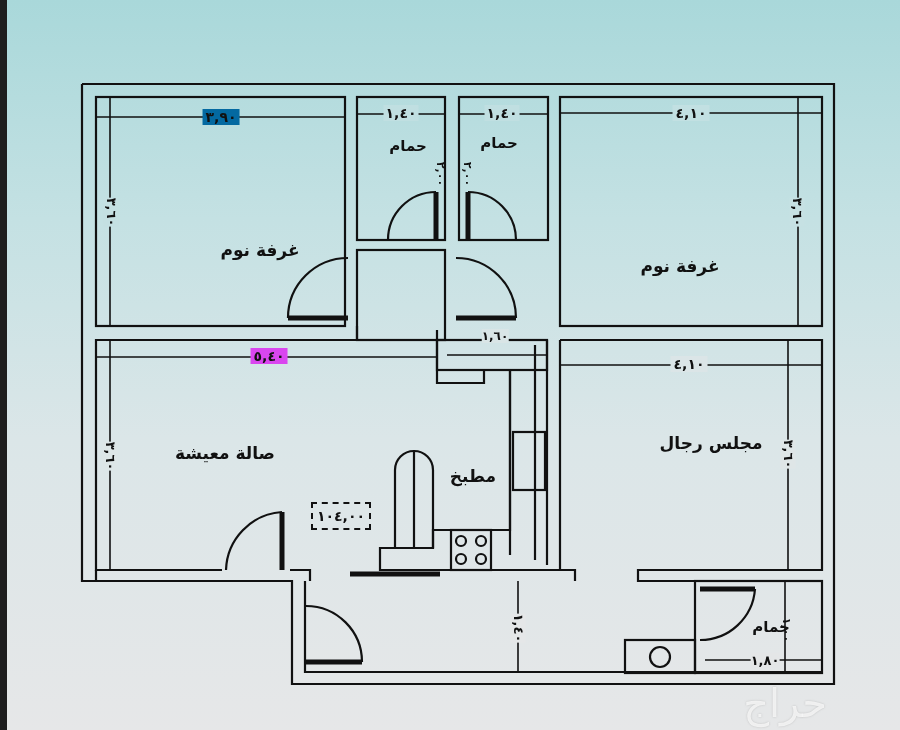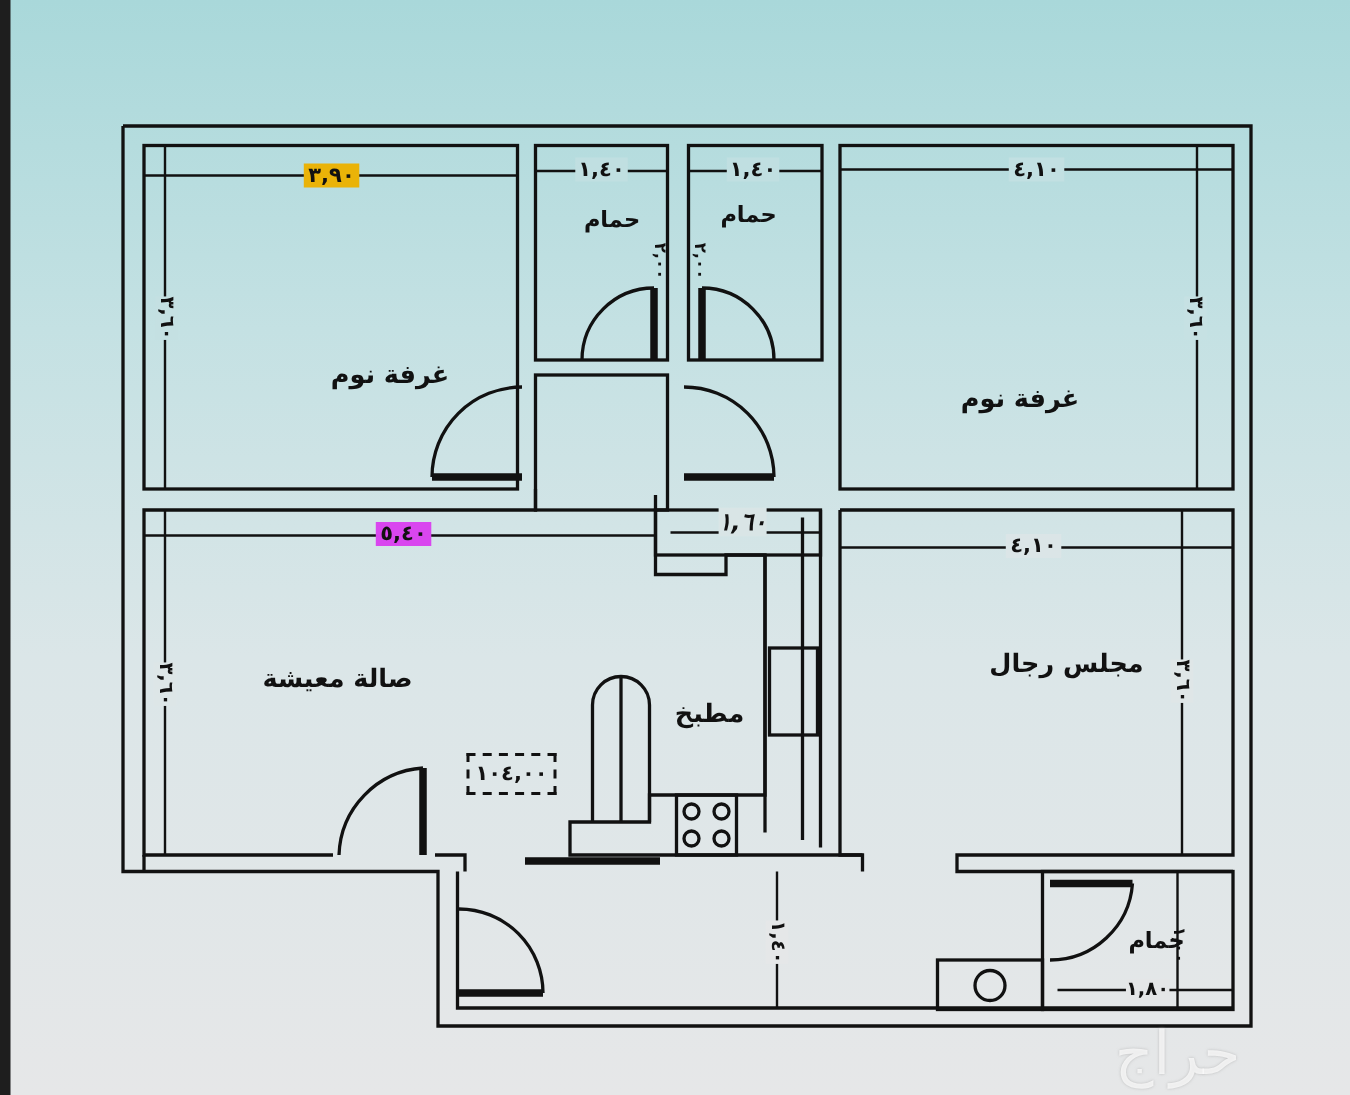--- a/index.html
+++ b/index.html
@@ -110,41 +110,41 @@
       <line x1="518" y1="581" x2="518" y2="672"></line>
       <line x1="705" y1="660" x2="822" y2="660"></line>
       <line x1="785" y1="581" x2="785" y2="672"></line>
       <line x1="445" y1="97" x2="445" y2="190"></line>
       <line x1="459" y1="97" x2="459" y2="190"></line>
     </g>
   </g>
 </svg>
 
 <div class="lbl room" style="left:260px;top:250px;">غرفة نوم</div>
-<div class="lbl dim" style="left:221px;top:117px;background:#eab308;padding:0 3px;">٣,٩٠</div>
+<div class="lbl dim" style="left:221px;top:117px;background:#0369a1;padding:0 3px;">٣,٩٠</div>
 <div class="lbl dimv" style="left:111px;top:212px;transform:translate(-50%,-50%) rotate(90deg);background:#c4e0e2;">٣,٦٠</div>
 
 <div class="lbl room" style="left:408px;top:146px;font-size:15px;">حمام</div>
 <div class="lbl dim" style="left:401px;top:113px;background:#c0dfe1;padding:0 2px;">١,٤٠</div>
 <div class="lbl dimv" style="left:440px;top:174px;font-size:11px;transform:translate(-50%,-50%) rotate(90deg);">٢,٠٠</div>
 
 <div class="lbl room" style="left:499px;top:143px;font-size:15px;">حمام</div>
 <div class="lbl dim" style="left:502px;top:113px;background:#c0dfe1;padding:0 2px;">١,٤٠</div>
 <div class="lbl dimv" style="left:467px;top:174px;font-size:11px;transform:translate(-50%,-50%) rotate(90deg);">٢,٠٠</div>
 
 <div class="lbl room" style="left:680px;top:266px;">غرفة نوم</div>
 <div class="lbl dim" style="left:691px;top:113px;background:#c2e0e2;padding:0 3px;">٤,١٠</div>
 <div class="lbl dimv" style="left:797px;top:212px;transform:translate(-50%,-50%) rotate(90deg);background:#c6e1e3;">٣,٦٠</div>
 
 <div class="lbl room" style="left:225px;top:453px;">صالة معيشة</div>
 <div class="lbl dim" style="left:269px;top:356px;background:#d946ef;padding:0 3px;">٥,٤٠</div>
 <div class="lbl dimv" style="left:110px;top:456px;transform:translate(-50%,-50%) rotate(90deg);background:#dde6e7;">٣,٦٠</div>
 
 <div class="lbl room" style="left:473px;top:476px;">مطبخ</div>
-<div class="lbl dim" style="left:495px;top:348px;font-size:16px;background:#d9e5e6;font-style:italic;">١,٦٠</div>
+<div class="lbl dim" style="left:495px;top:336px;font-size:12px;background:#d9e5e6;">١,٦٠</div>
 
 <div class="lbl room" style="left:711px;top:443px;">مجلس رجال</div>
 <div class="lbl dim" style="left:689px;top:364px;background:#dbe5e7;padding:0 3px;">٤,١٠</div>
 <div class="lbl dimv" style="left:788px;top:454px;transform:translate(-50%,-50%) rotate(90deg);background:#dfe6e7;">٣,٦٠</div>
 
 <div class="lbl room" style="left:771px;top:627px;font-size:15px;">حمام</div>
 <div class="lbl dim" style="left:765px;top:660px;font-size:13px;background:#e4e6e7;">١,٨٠</div>
 <div class="lbl dimv" style="left:786px;top:630px;font-size:11px;transform:translate(-50%,-50%) rotate(90deg);">١,٠٠</div>
 
 <div class="lbl dimv" style="left:518px;top:628px;transform:translate(-50%,-50%) rotate(90deg);background:#e5e7e8;">١,٤٠</div>

